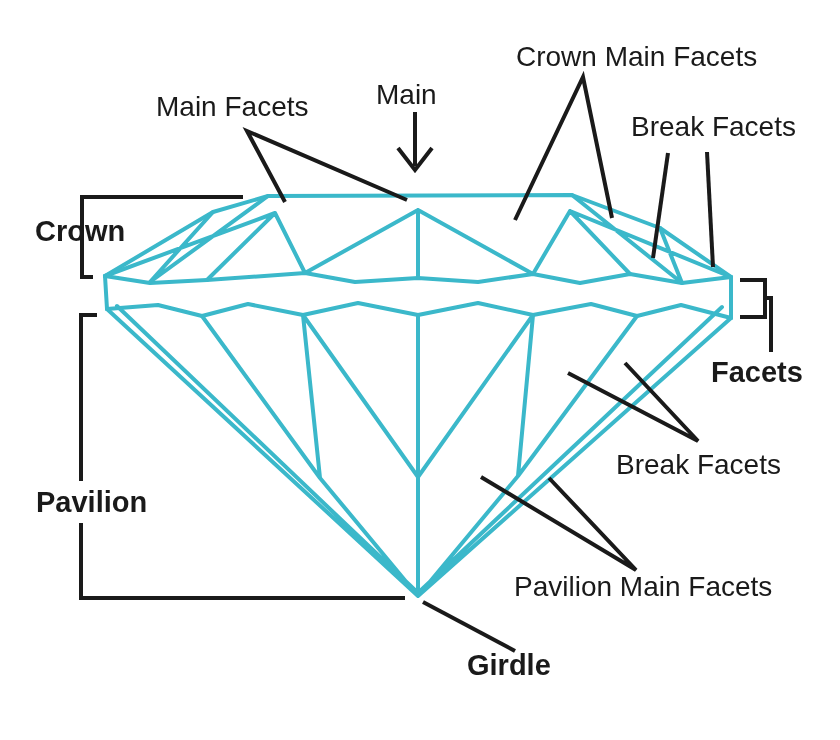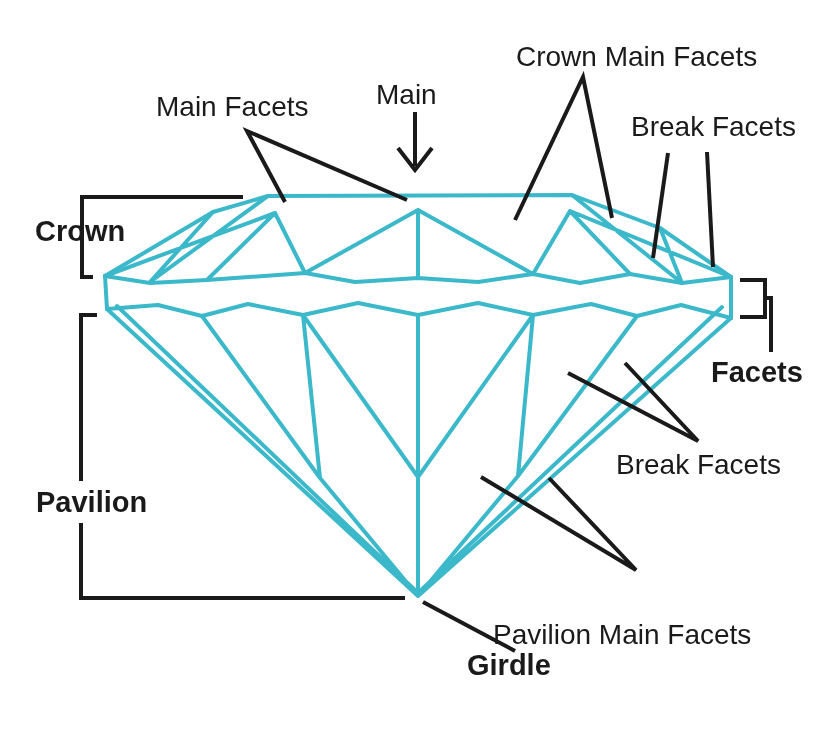--- a/index.html
+++ b/index.html
@@ -101,17 +101,17 @@
   <div class="lbl" style="left:631px;top:112px;">Break Facets</div>
 
   <div class="lbl bold" style="left:35px;top:216px;text-align:center;">Crown</div>
 
   <div class="lbl bold" style="left:711px;top:357px;">Facets</div>
 
   <div class="lbl" style="left:616px;top:450px;">Break Facets</div>
 
   <div class="lbl bold masked" style="left:32px;top:452px;margin-top:29px;">Pavilion</div>
 
-  <div class="lbl" style="left:493px;top:572px;margin-top:48px;">Pavilion Main Facets</div>
+  <div class="lbl" style="left:514px;top:572px;">Pavilion Main Facets</div>
 
   <div class="lbl bold" style="left:467px;top:650px;">Girdle</div>
 
 </div>
 
 </body></html>

